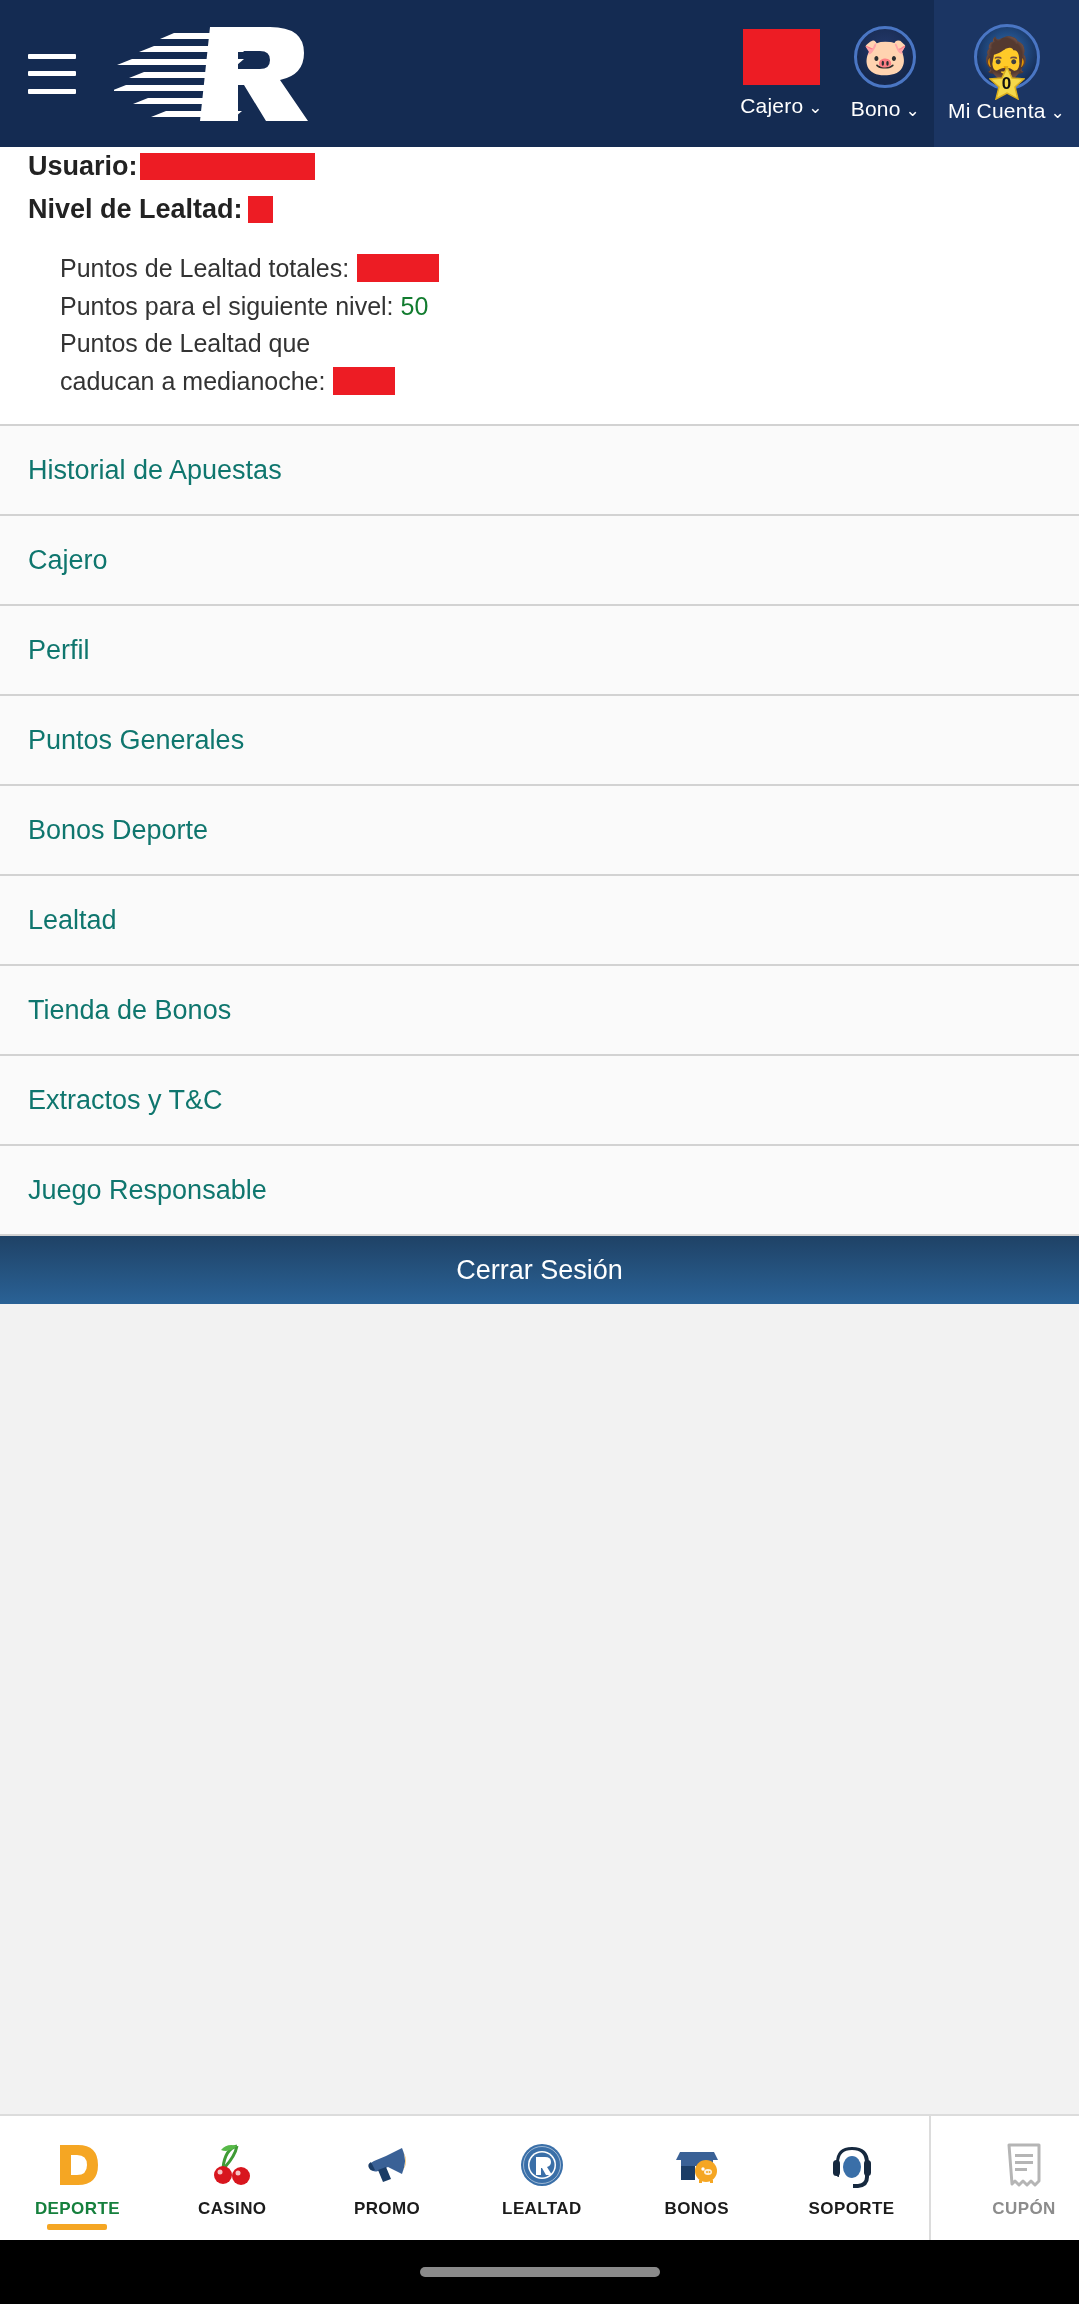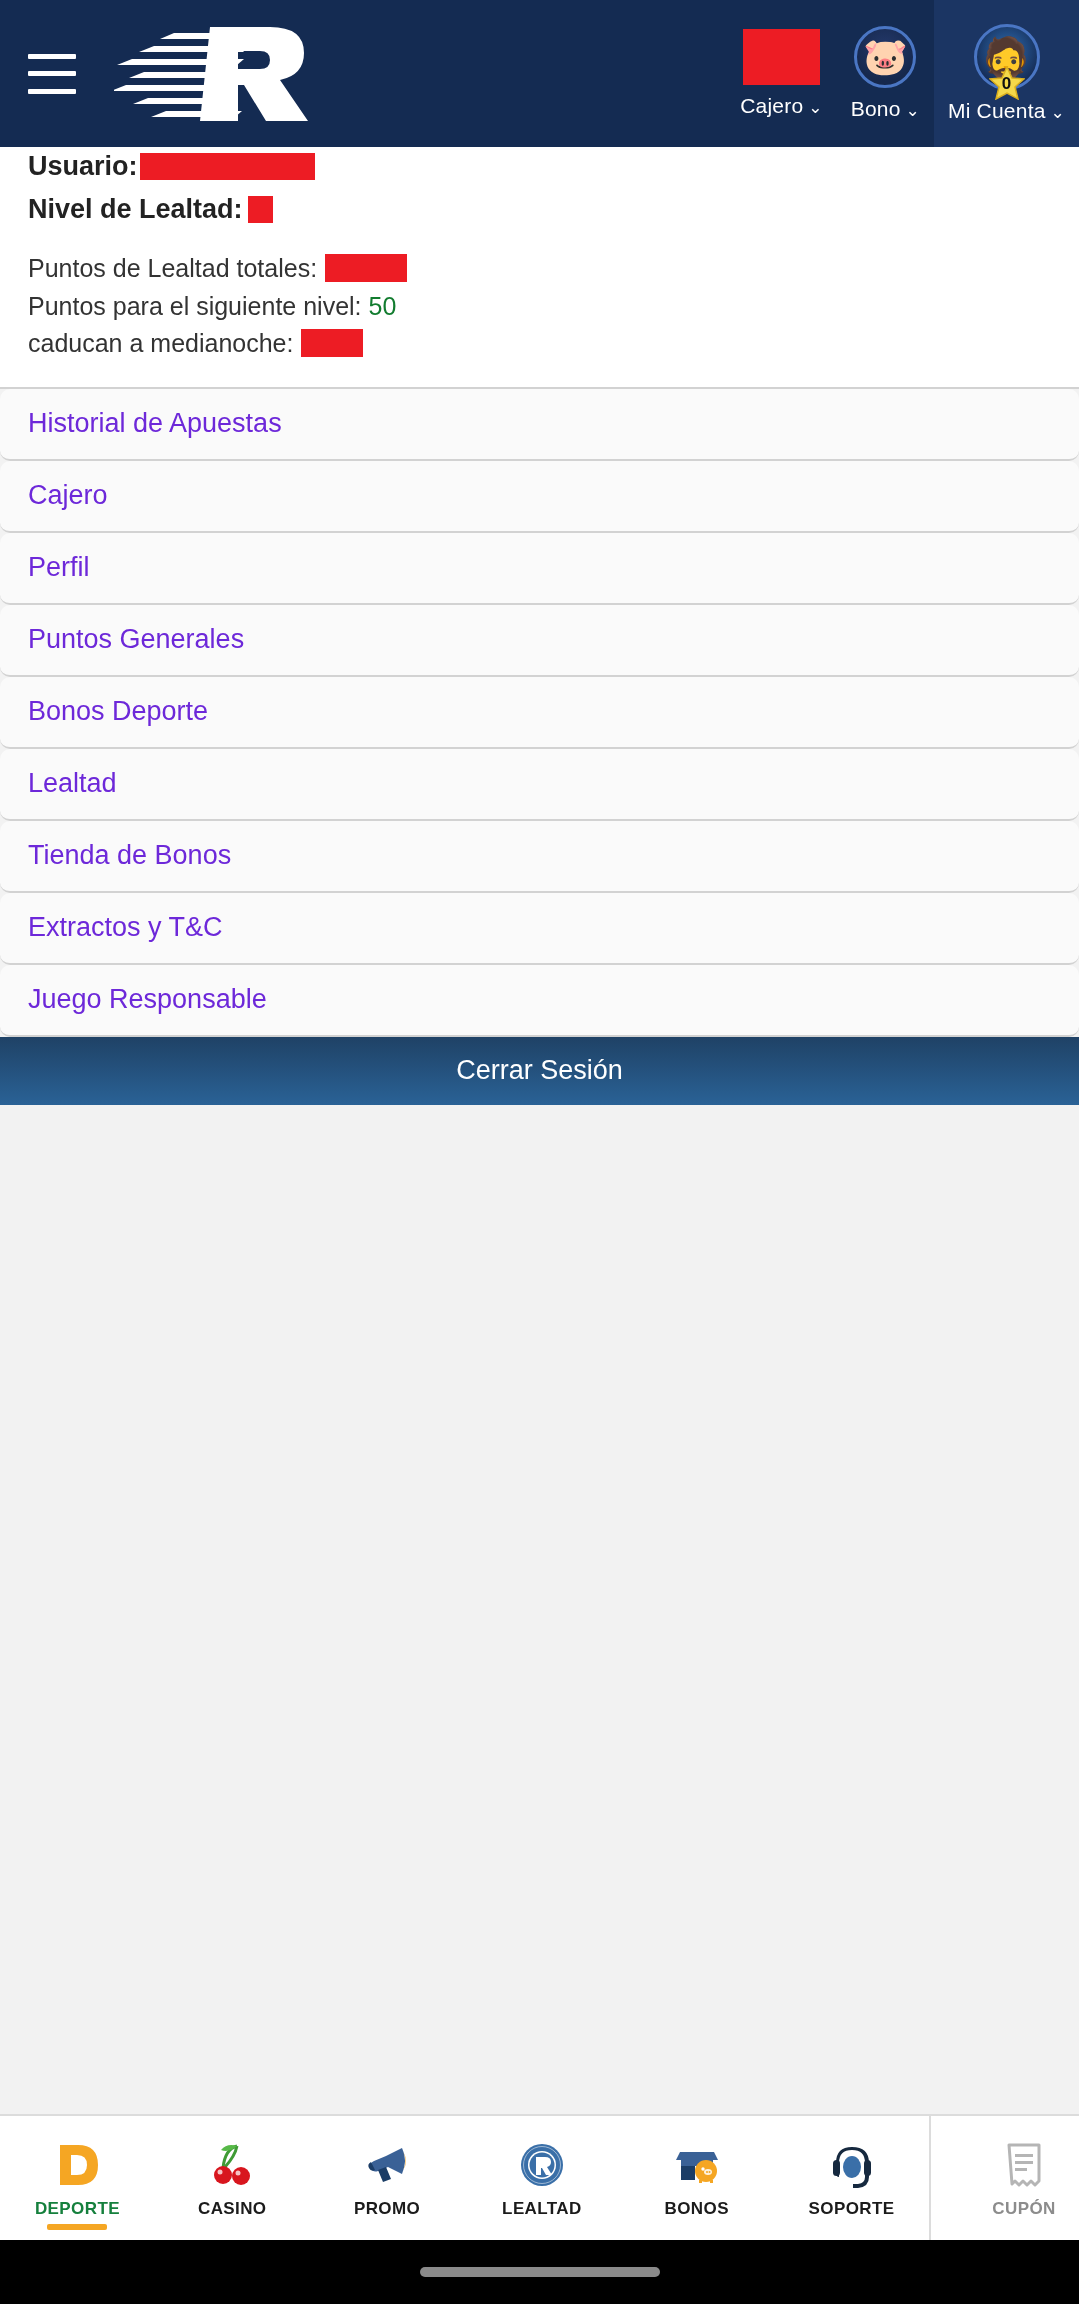--- a/index.html
+++ b/index.html
@@ -71,34 +71,34 @@
     font-size:17px; font-weight:bold; color:#111; line-height:1;
   }
 
   
   .userinfo { background:#ffffff; padding:4px 28px 26px 28px; }
   .row-line { display:flex; align-items:center; font-size:26px; color:#222; }
   .row-line.bold { font-weight:bold; font-size:27px; }
   .row-line + .row-line { margin-top:12px; }
   .user-name-box { width:175px; height:27px; margin-left:2px; }
   .level-box { width:25px; height:27px; margin-left:5px; }
-  .pts-block { margin-top:26px; }
+  .pts-block { margin-top:26px;margin-left:32px; }
   .pts-line { display:flex; align-items:center; font-size:25px; color:#333; line-height:1.38; }
   .pts-line + .pts-line { margin-top:3px; }
   .pts-total-box { width:82px; height:28px; margin-left:8px; }
   .pts-green { color:#127c2f; margin-left:7px; }
   .pts-exp-box { width:62px; height:28px; margin-left:8px; }
 
   
   .menu { border-top:2px solid #d2d2d2; }
   .menu-item {
-    height:72px; display:flex; align-items:center;
+    height:90px; display:flex; align-items:center;
     padding-left:28px; background:#fafafa;
     border-bottom:2px solid #d2d2d2;
-    font-size:27px; color:#6d28d9; cursor:pointer;border-radius:10px;
+    font-size:27px; color:#0f766e; cursor:pointer;
   }
 
   
   .logout {
     height:68px; width:100%;
     background:linear-gradient(180deg,#1f4266 0%, #2a6296 100%);
     color:#ffffff; font-size:27px;
     display:flex; align-items:center; justify-content:center;
     cursor:pointer; border:none;
   }
@@ -216,20 +216,23 @@
     <div class="pts-block">
       <div class="pts-line">
         <span>Puntos de Lealtad totales:</span>
         <span class="redbox pts-total-box"></span>
       </div>
       <div class="pts-line">
         <span>Puntos para el siguiente nivel:</span>
         <span class="pts-green">50</span>
       </div>
       <div class="pts-line">
+        <span>Puntos de Lealtad que</span>
+      </div>
+      <div class="pts-line">
         <span>caducan a medianoche:</span>
         <span class="redbox pts-exp-box"></span>
       </div>
     </div>
   </div>
 
   <div class="menu">
     <div class="menu-item">
         <span>Historial de Apuestas</span>
       </div>

